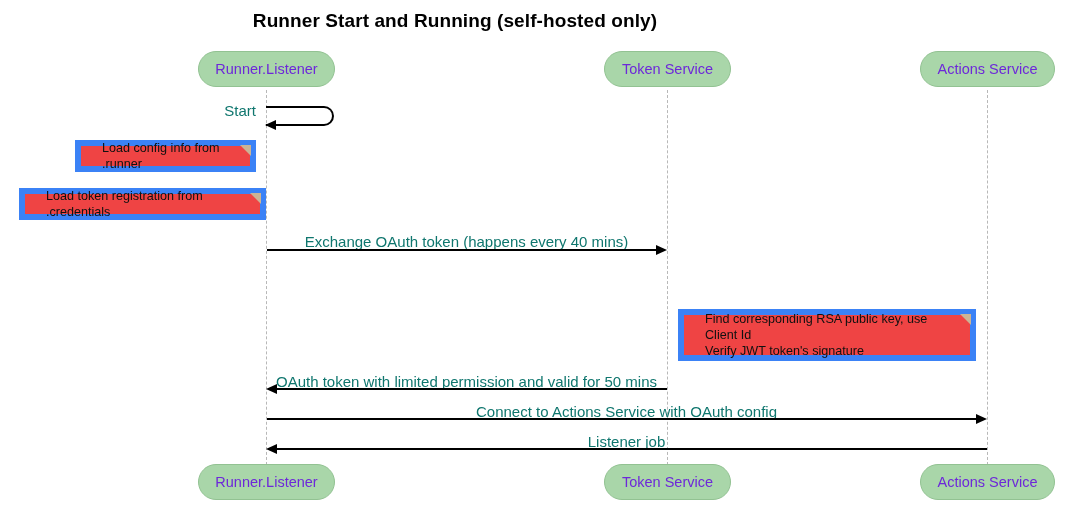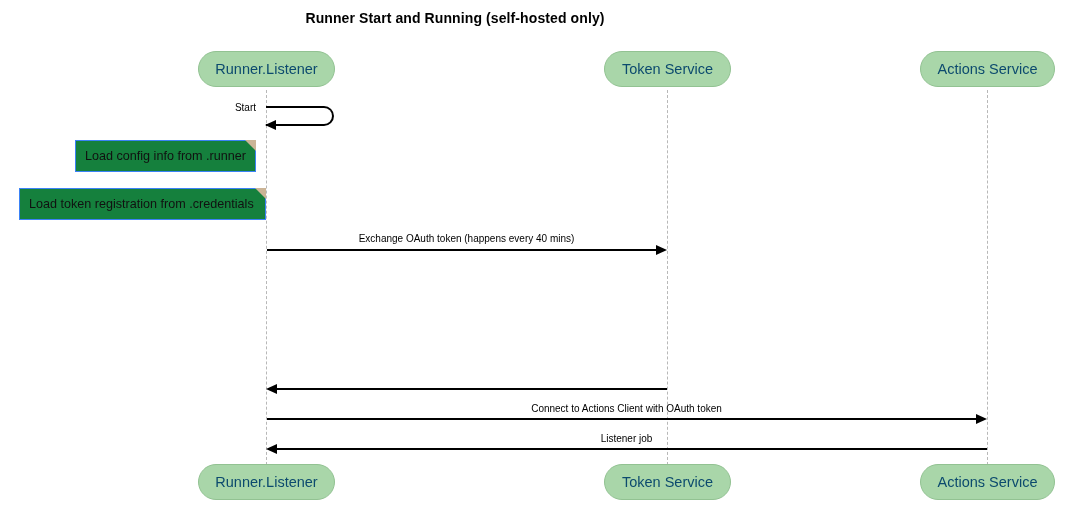--- a/index.html
+++ b/index.html
@@ -18,21 +18,21 @@
     background: #ffffff;
     overflow: hidden;
   }
   
   .diagram-title {
     position: absolute;
     left: 0;
     top: 10px;
     width: 910px;
     text-align: center;
-    font-size: 14px;
+    font-size: 19px;
     font-weight: bold;
     color: #000000;
     letter-spacing: 0.1px;
   }
   
   .lifeline {
     position: absolute;
     top: 90px;
     width: 0;
     height: 375px;
@@ -45,32 +45,32 @@
     border-radius: 18px;
     background: #a9d6a9;
     border: 1px solid #92c292;
     display: flex;
     align-items: center;
     justify-content: center;
     box-sizing: border-box;
   }
   .participant span {
     font-size: 14.5px;
-    color: #0c4a6e;
+    color: #6d28d9;
     white-space: nowrap;
   }
   
   .note {
     position: absolute;
-    background: #15803d;
-    border: 1px solid #3b82f6;
+    background: #ef4444;
+    border: 6px solid #3b82f6;
     box-sizing: border-box;
     display: flex;
     align-items: center;
-    padding: 5px 9px;
+    padding: 5px 21px;
   }
   .note .note-text {
     font-size: 12.6px;
     color: #111111;
     line-height: 16px;
     white-space: pre-line;
   }
   .note .fold {
     position: absolute;
     top: -1px;
@@ -82,22 +82,22 @@
     border-right: 0 solid transparent;
   }
   
   .msg {
     position: absolute;
     height: 2px;
     background: #000000;
   }
   .msg-label {
     position: absolute;
-    font-size: 10px;
-    color: #000000;
+    font-size: 15px;
+    color: #0f766e;
     white-space: nowrap;
     text-align: center;
   }
   .arrowhead {
     position: absolute;
     width: 0;
     height: 0;
     border-top: 5px solid transparent;
     border-bottom: 5px solid transparent;
   }
@@ -150,25 +150,31 @@
   <div class="note" style="left:19px; top:188px; width:247px; height:32px;">
     <span class="note-text">Load token registration from .credentials</span>
     <span class="fold"></span>
   </div>
 
   <div class="msg-label" style="left:266px; top:233px; width:401px;">Exchange OAuth token (happens every 40 mins)</div>
   <div class="msg" style="left:267px; top:249px; width:389px;"></div>
   <div class="arrowhead right" style="left:656px; top:245px;"></div>
 
 
+  <div class="note" style="left:678px; top:309px; width:298px; height:52px;">
+    <span class="note-text">Find corresponding RSA public key, use Client Id
+Verify JWT token's signature</span>
+    <span class="fold"></span>
+  </div>
 
+  <div class="msg-label" style="left:266px; top:373px; width:401px;">OAuth token with limited permission and valid for 50 mins</div>
   <div class="msg" style="left:277px; top:388px; width:390px;"></div>
   <div class="arrowhead left" style="left:266px; top:384px;"></div>
 
-  <div class="msg-label" style="left:266px; top:403px; width:721px;">Connect to Actions Client with OAuth token</div>
+  <div class="msg-label" style="left:266px; top:403px; width:721px;">Connect to Actions Service with OAuth config</div>
   <div class="msg" style="left:267px; top:418px; width:709px;"></div>
   <div class="arrowhead right" style="left:976px; top:414px;"></div>
 
   <div class="msg-label" style="left:266px; top:433px; width:721px;">Listener job</div>
   <div class="msg" style="left:277px; top:448px; width:710px;"></div>
   <div class="arrowhead left" style="left:266px; top:444px;"></div>
 
   <div class="participant" style="left:198px; top:464px; width:137px;">
     <span>Runner.Listener</span>
   </div>

